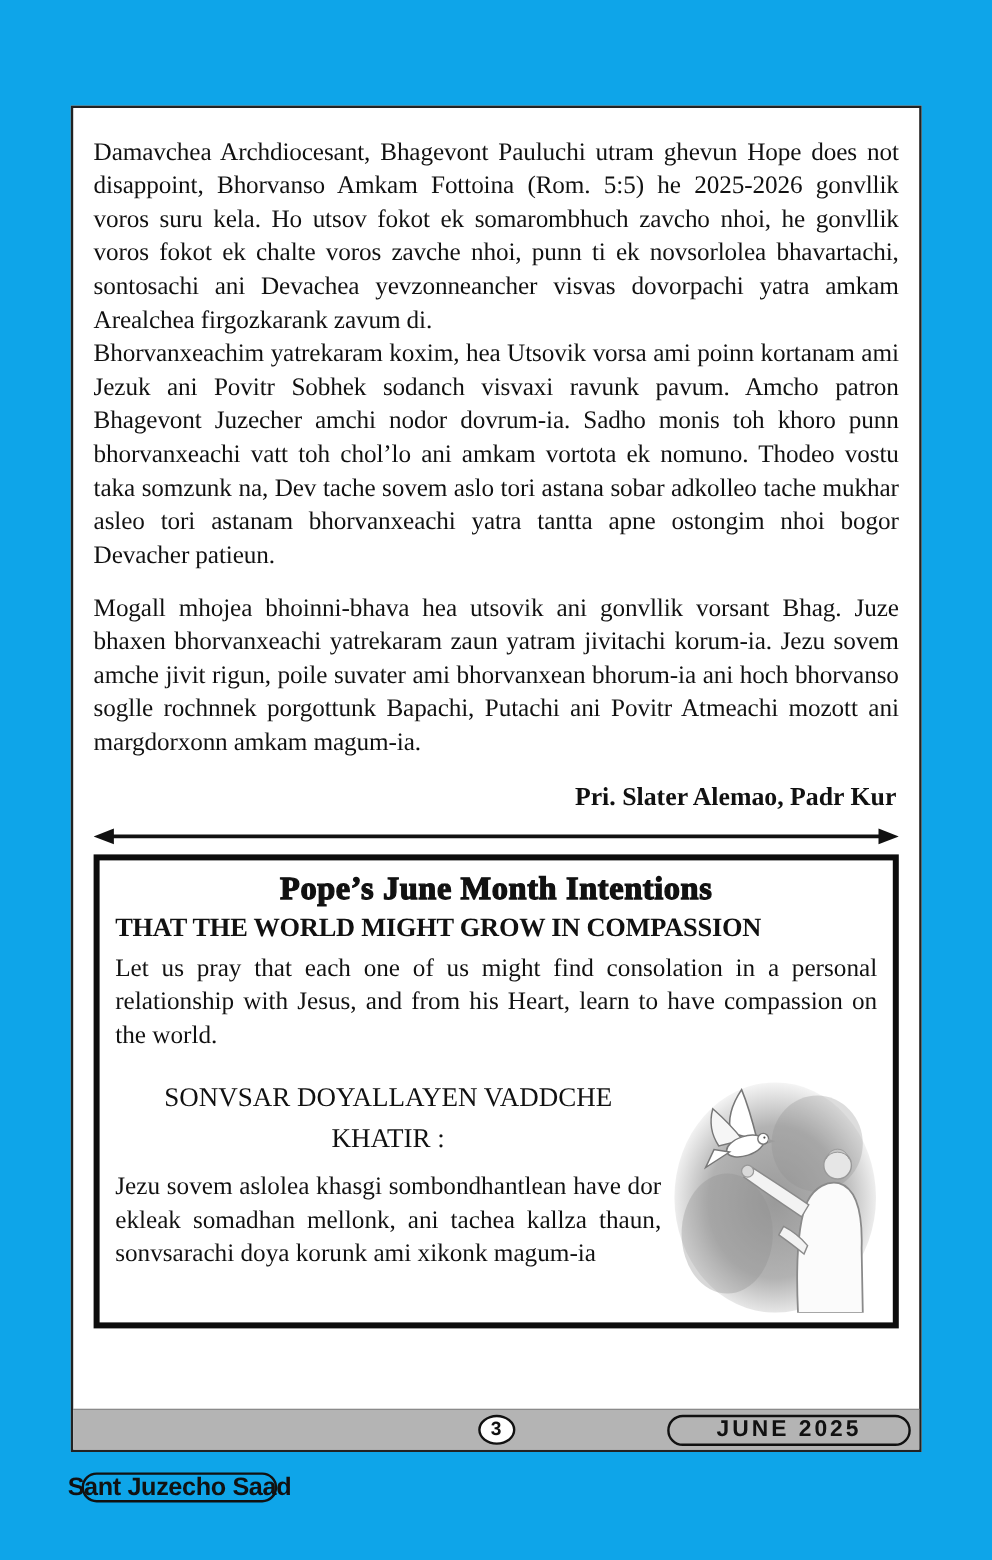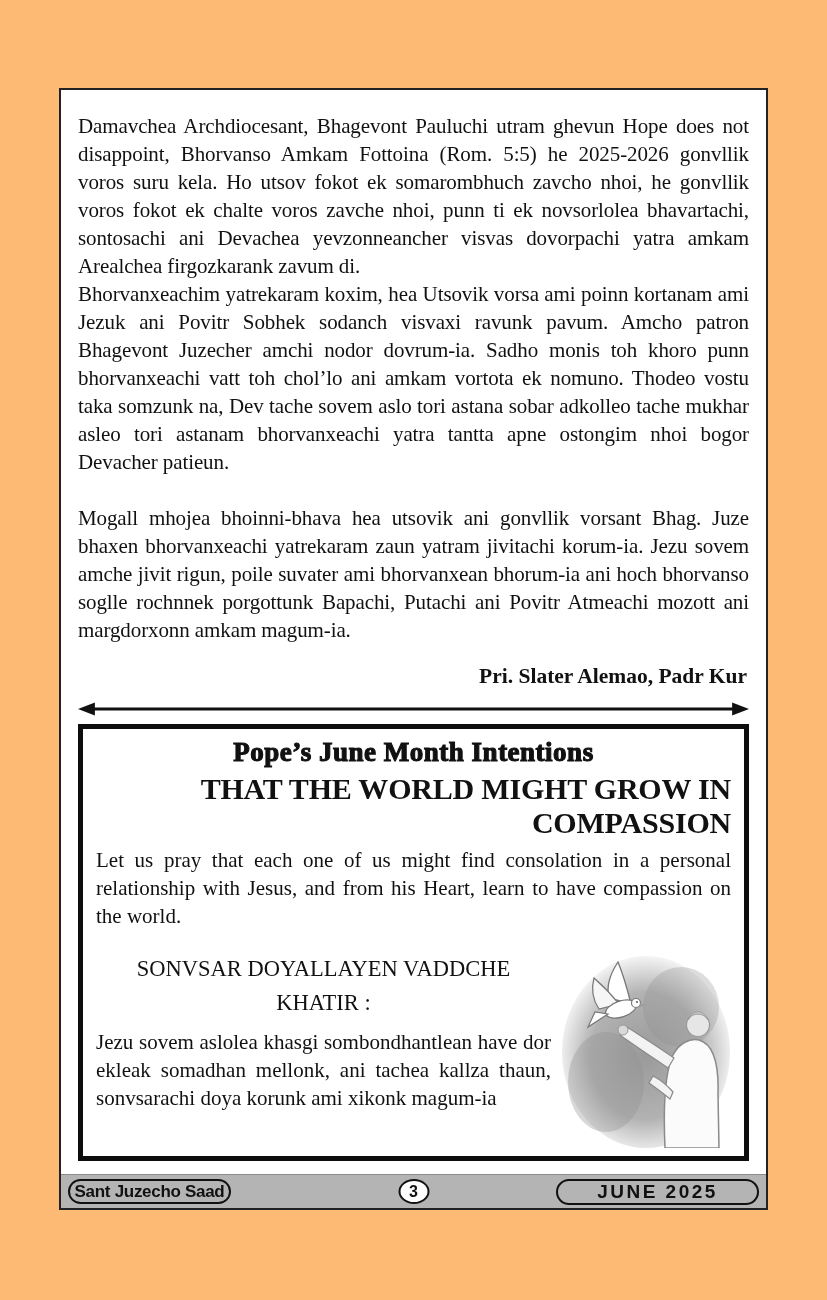--- a/index.html
+++ b/index.html
@@ -1,19 +1,19 @@
 <!DOCTYPE html>
 <html><head>
 <meta charset="utf-8">
 <style>
   html,body{margin:0;padding:0;background:#ffffff;}
   .canvas{
     position:relative;
     width:827px;height:1300px;
-    background:#fdba74;
+    background:#0ea5e9;
     font-family:"Liberation Serif", serif;
     color:#111;
     overflow:hidden;
   }
   .sheet{
     position:absolute;
     left:59px;top:88px;
     width:709px;height:1122px;
     border:2px solid #222;
     box-sizing:border-box;
@@ -21,21 +21,21 @@
   }
   .content{padding:22px 17px 0 17px;}
   .body-par{
     margin:0;
     font-size:21px;
     line-height:28px;
     text-align:justify;
     text-justify:inter-word;
     letter-spacing:-0.1px;
   }
-  .body-par.spaced{margin-top:28px;}
+  .body-par.spaced{margin-top:16px;}
   .signature{
     margin:20px 2px 0 0;
     font-size:21.5px;
     font-weight:bold;
     text-align:right;
   }
   .arrow-divider{margin-top:12px;height:16px;}
   .arrow-divider svg{display:block;width:100%;height:16px;}
   .intentions-box{
     margin-top:7px;
@@ -47,22 +47,22 @@
     margin:2px 0 4px 0;
     text-align:center;
     font-family:Liberation Serif, serif;
     font-size:27px;
     font-weight:bold;
     letter-spacing:0.5px;
     -webkit-text-stroke:1.1px #111;
   }
   .box-subtitle{
     margin:2px 0 6px 0;
-    text-align:right;
-    font-size:30px;
+    text-align:left;
+    font-size:22px;
     font-weight:bold;
     letter-spacing:-0.2px;
   }
   .box-par{
     margin:0;
     font-size:21px;
     line-height:28px;
     text-align:justify;
     text-justify:inter-word;
   }
@@ -97,21 +97,21 @@
     display:flex;align-items:center;justify-content:center;
     box-sizing:border-box;
     border:2px solid #111;
     border-radius:14px;
     font-family:"Liberation Sans", sans-serif;
     font-weight:bold;
     white-space:nowrap;
   }
   .pill.left{
     left:7px;height:25px;width:163px;
-    font-size:17px;letter-spacing:-0.3px;
+    font-size:21px;letter-spacing:-0.3px;margin-top:48px;
   }
   .pill.right{
     right:7px;height:26px;width:203px;
     font-size:19px;letter-spacing:2.5px;
   }
   .page-circle{
     position:absolute;
     top:4px;left:50%;
     transform:translateX(-50%);
     width:31px;height:25px;

